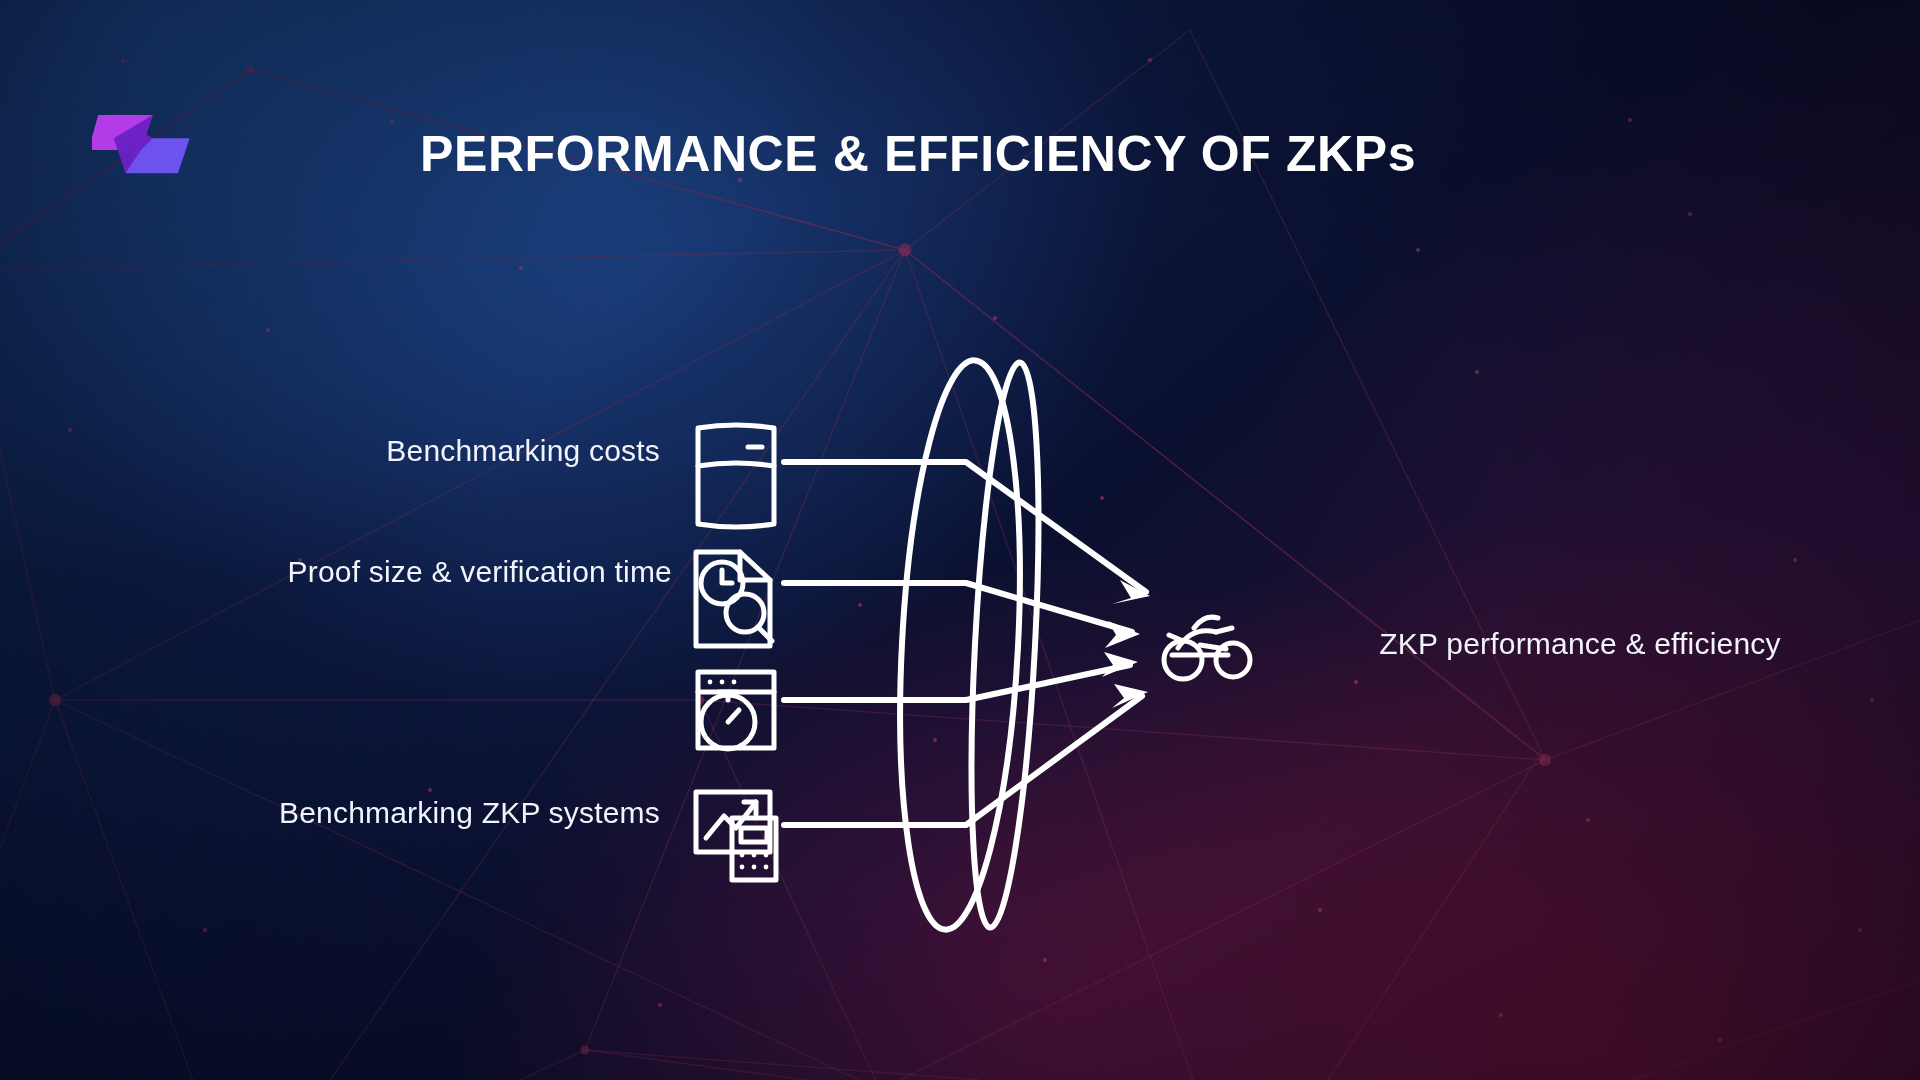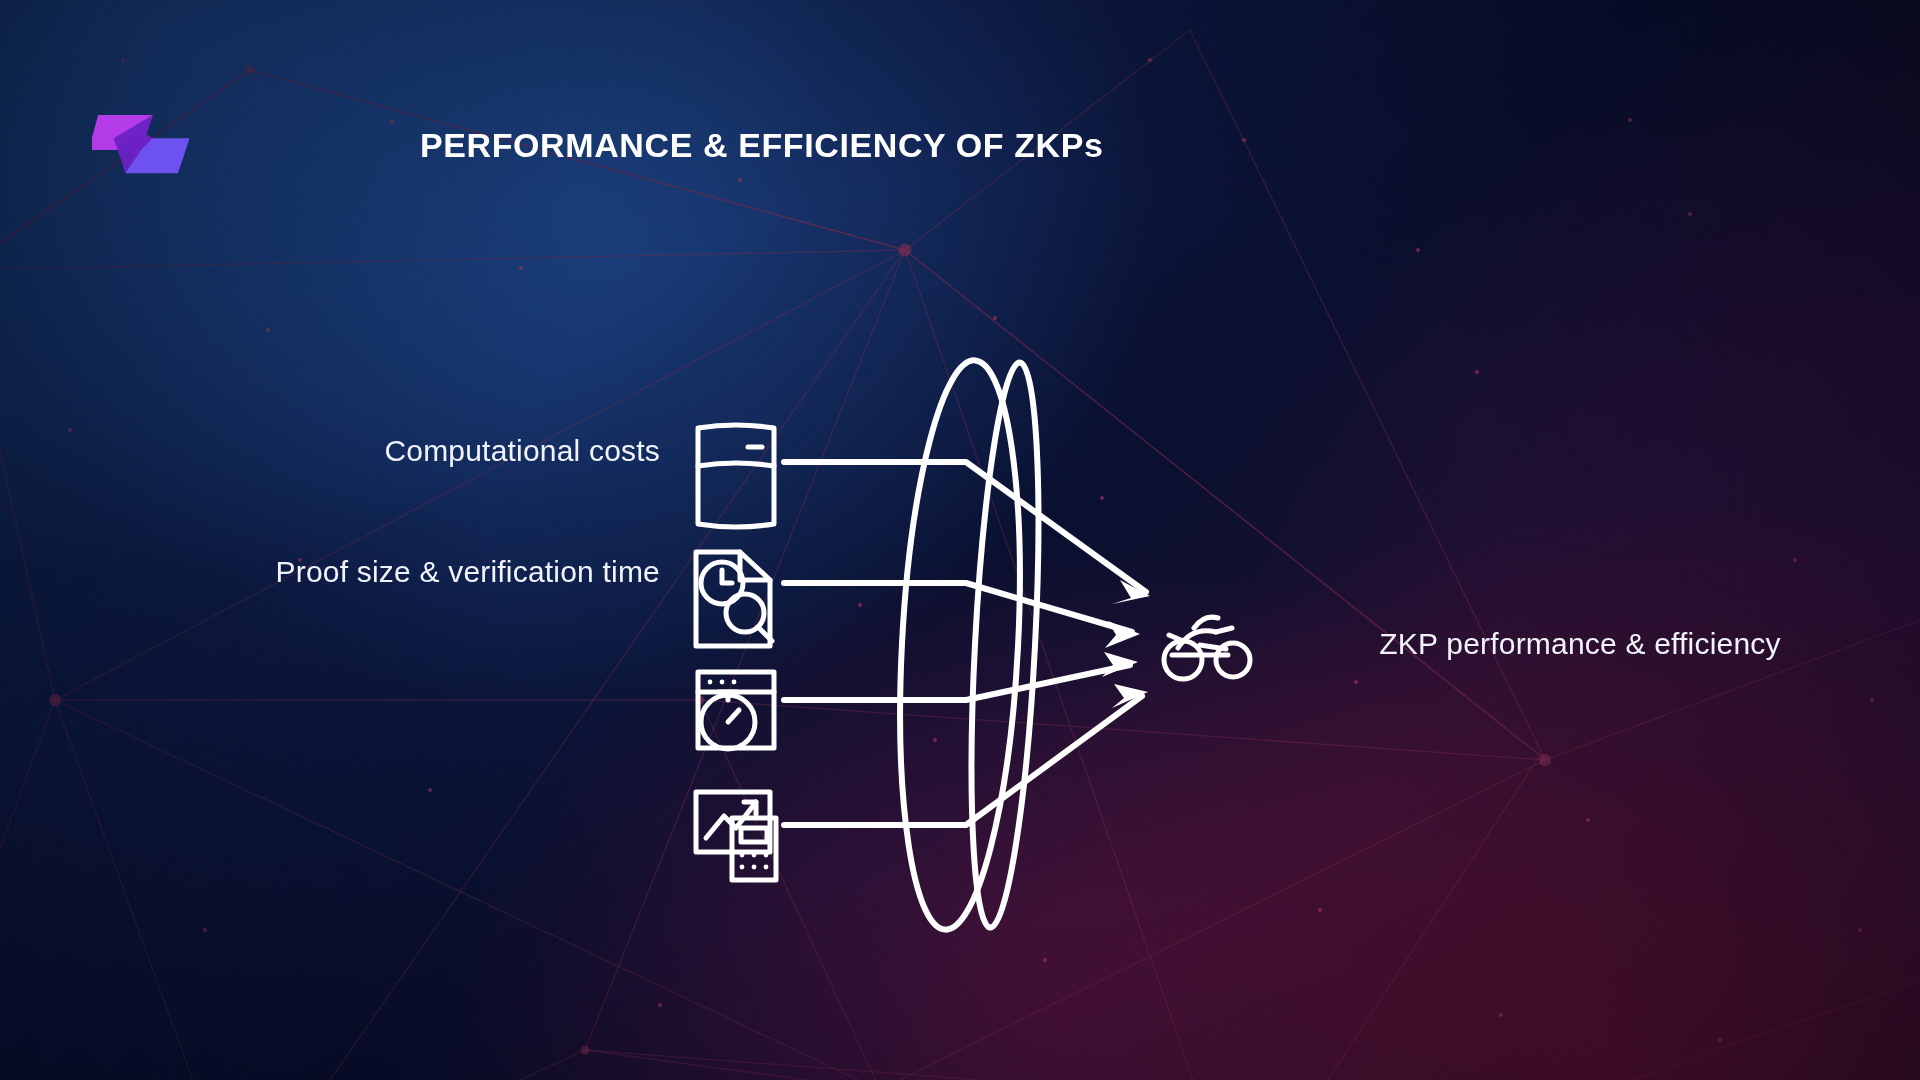--- a/index.html
+++ b/index.html
@@ -34,21 +34,21 @@
 
   
   .logo { position:absolute; left:92px; top:113px; width:98px; height:72px; }
 
   
   .title {
     position:absolute;
     left:420px; top:128px;
     width:1120px;
     color:#ffffff;
-    font-size:34px;
+    font-size:50px;
     font-weight:bold;
     letter-spacing:0.6px;
     line-height:1.05;
     font-family:"Liberation Sans", sans-serif;
     transform:scaleX(1.0);
     white-space:nowrap;
   }
 
   
   .diagram { position:absolute; inset:0; }
@@ -227,21 +227,22 @@
       <circle cx="1233" cy="660" r="17"></circle>
       <path d="M1172,655 l56,0"></path>
       <path d="M1178,648 q14,-22 38,-16"></path>
       <path d="M1194,628 q10,-14 24,-10"></path>
       <path d="M1216,632 l16,-4"></path>
       <path d="M1200,645 l26,4"></path>
       <path d="M1183,641 l-14,-6"></path>
     </g>
   </svg>
 
-  <div class="lbl" style="left:60px; top:434px; width:600px;">Computational costs</div>
-
-  <div class="lbl" style="left:60px; top:555px; width:600px;">Proof size &amp; verification time</div>
-
-
+  <div class="lbl" style="left:60px; top:434px; width:600px;">Benchmarking costs</div>
+
+  <div class="lbl" style="left:72px; top:555px; width:600px;">Proof size &amp; verification time</div>
+
+
+  <div class="lbl" style="left:60px; top:796px; width:600px;">Benchmarking ZKP systems</div>
 
   <div class="lbl right" style="left:1270px; top:627px; width:620px;">ZKP performance &amp; efficiency</div>
 
 </div>
 
 </body></html>

